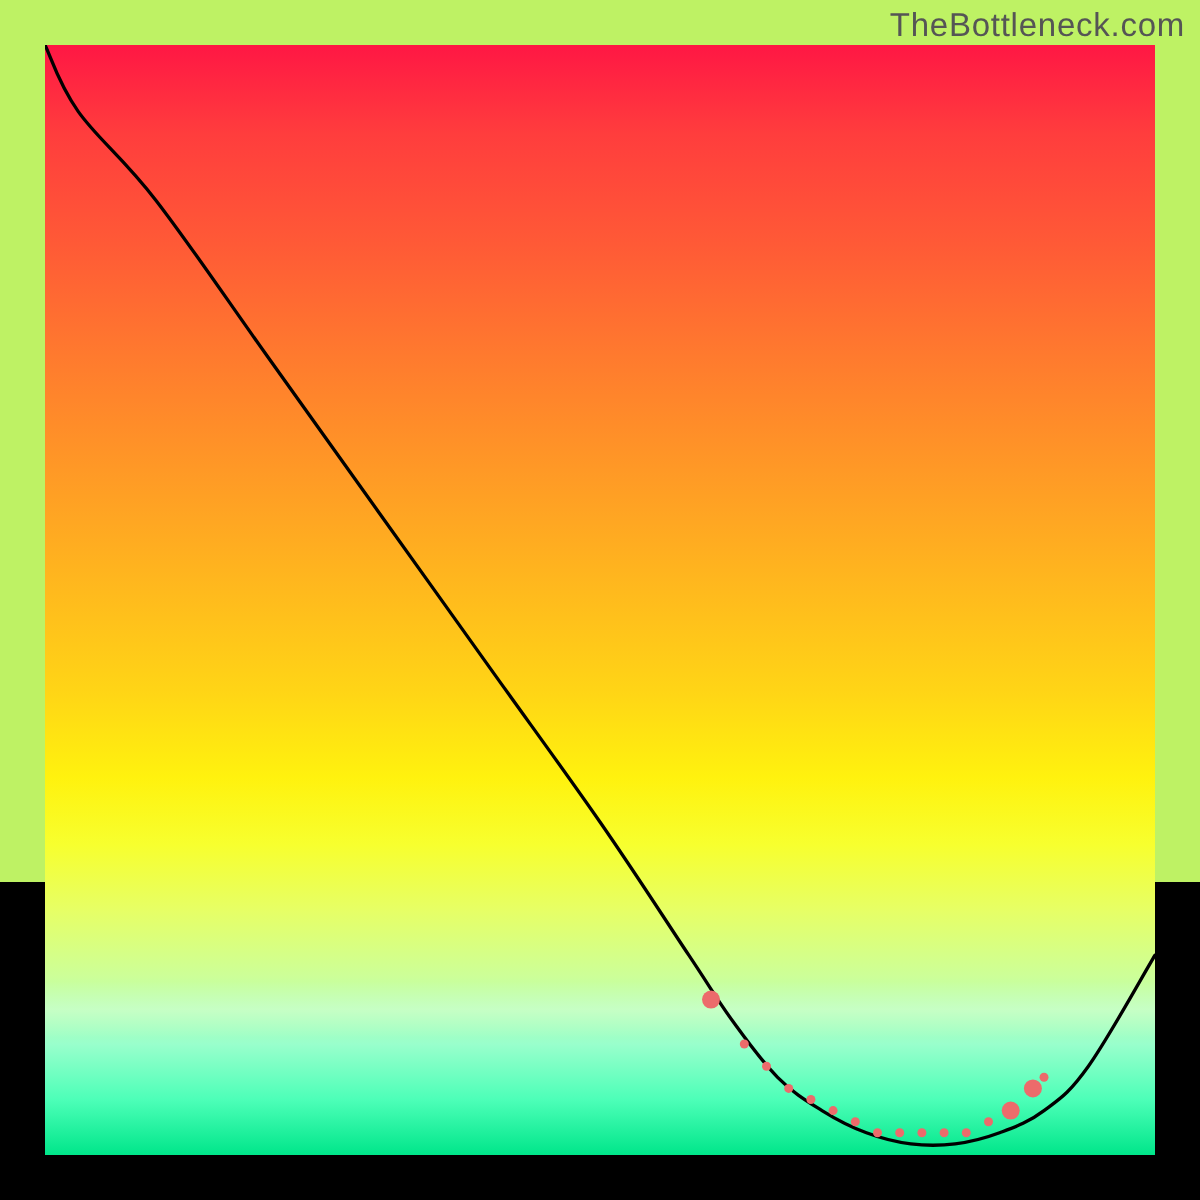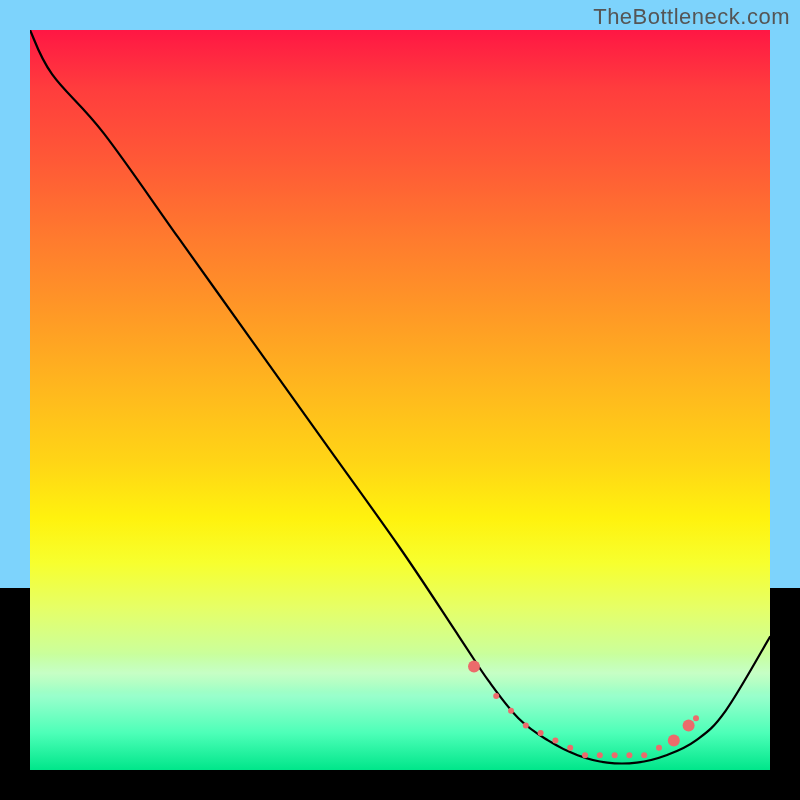--- a/index.html
+++ b/index.html
@@ -8,21 +8,21 @@
     width: 800px;
     height: 800px;
     background: #000;
     font-family: Arial, Helvetica, sans-serif;
     overflow: hidden;
   }
   .frame {
     position: relative;
     width: 800px;
     height: 588px;
-    background: #7dd3fc;
+    background: #bef264;
   }
   .watermark {
     position: absolute;
     top: 4px;
     right: 10px;
     color: #555;
     font-size: 22px;
     font-weight: 500;
     letter-spacing: 0.5px;
     z-index: 5;

